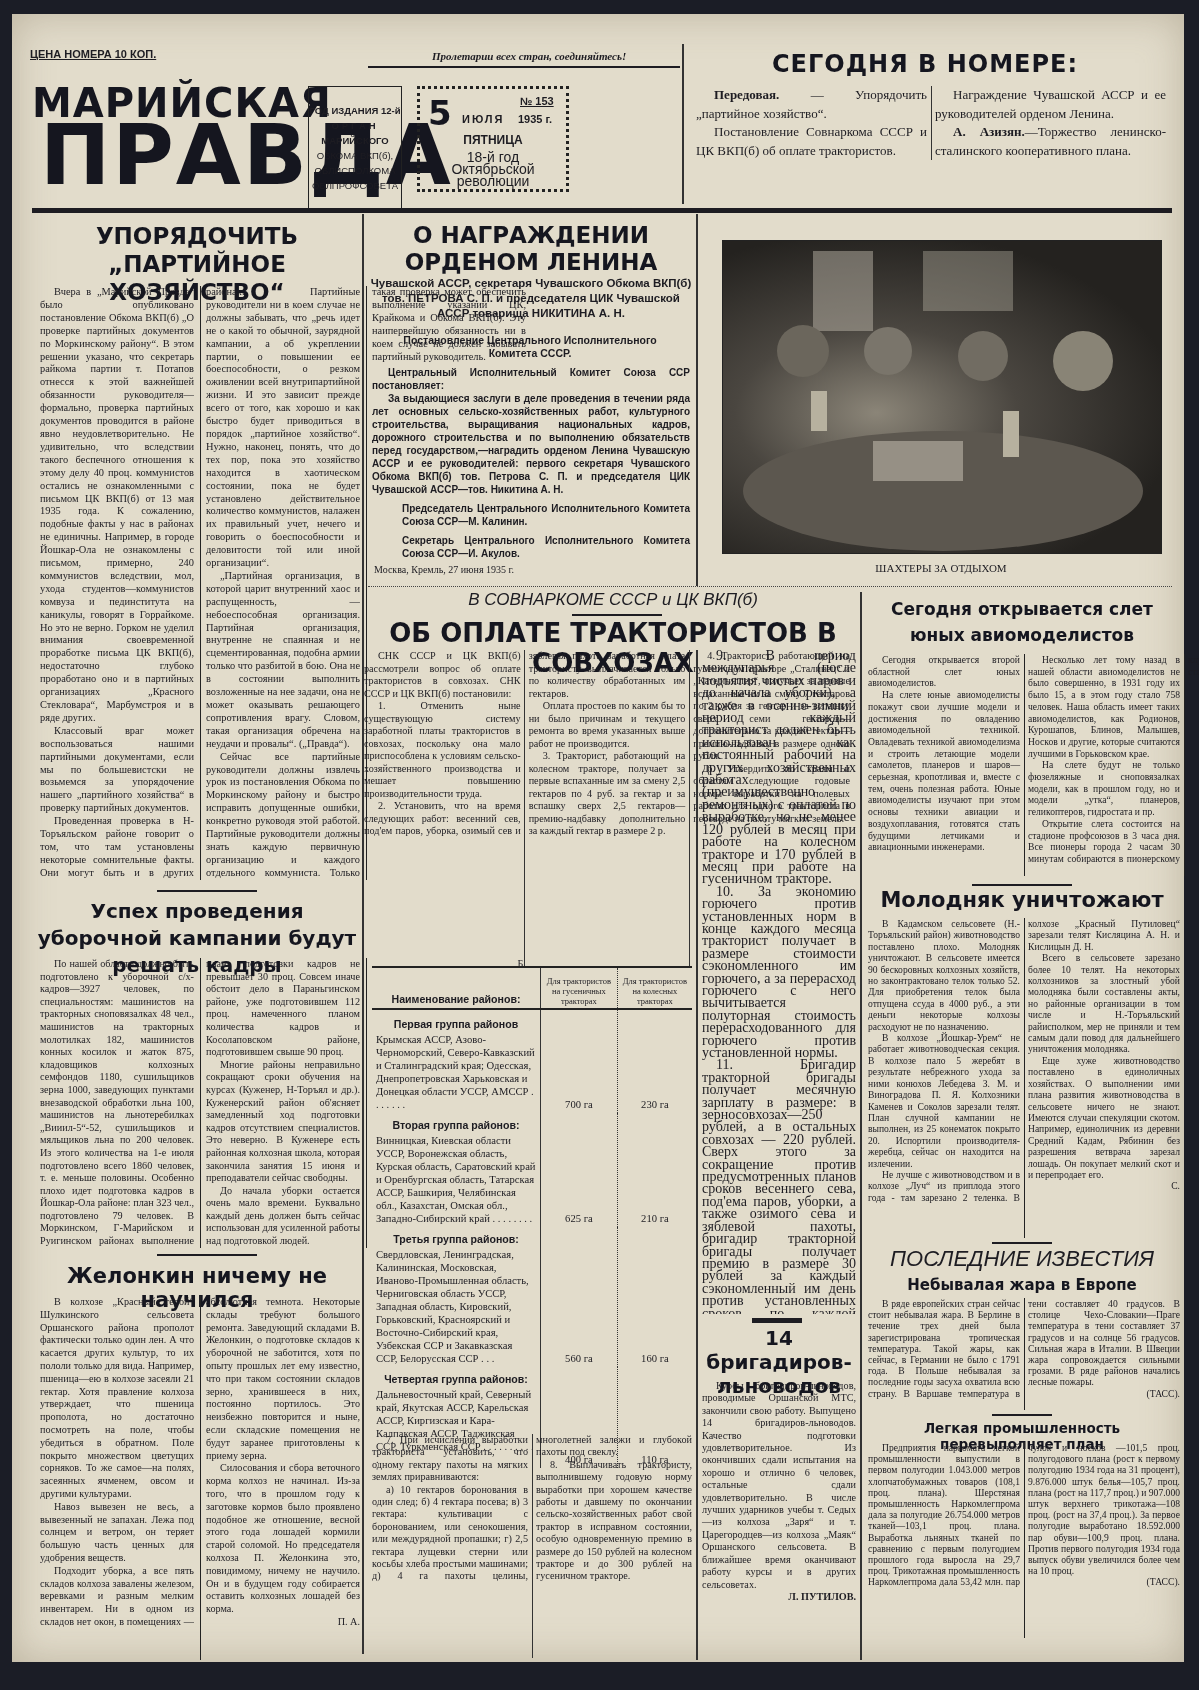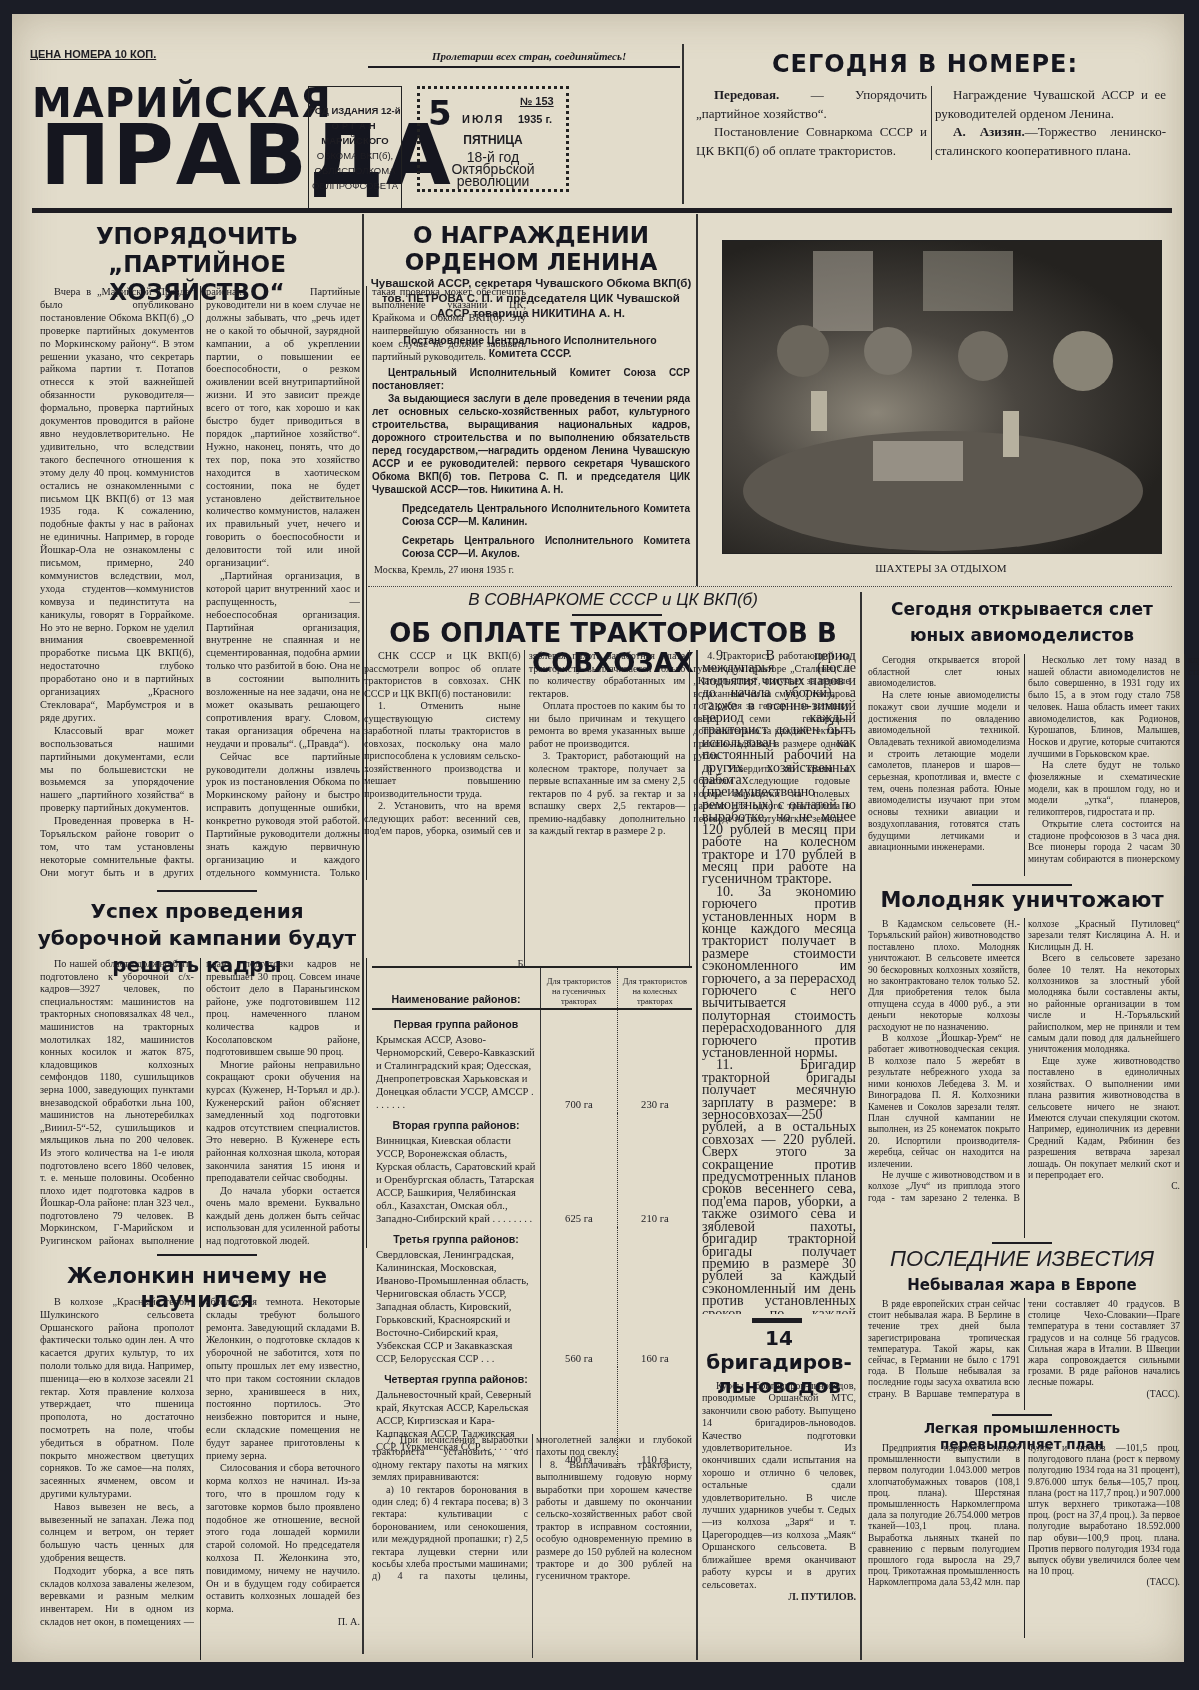--- a/index.html
+++ b/index.html
@@ -205,21 +205,21 @@
     <p style="text-align:right;font-weight:bold;">Л. ПУТИЛОВ.</p>
   </div>
 
   <div class="vrule" style="left:848px;top:578px;height:1068px;"></div>
 
   <div class="abs heavy center" style="left:852px;top:582px;width:316px;font-size:17px;line-height:26px;">Сегодня открывается слет юных авиомоделистов</div>
   <div class="abs txt cols2" style="left:856px;top:640px;width:312px;height:222px;font-size:9.6px;line-height:11.7px;column-gap:8px;">
     <p>Сегодня открывается второй областной слет юных авиомоделистов.</p>
     <p>На слете юные авиомоделисты покажут свои лучшие модели и достижения по овладению авиомодельной техникой. Овладевать техникой авиомоделизма и строить летающие модели самолетов, планеров и шаров—серьезная, кропотливая и, вместе с тем, очень полезная работа. Юные авиомоделисты изучают при этом основы техники авиации и воздухоплавания, готовятся стать будущими летчиками и авиационными инженерами.</p>
     <p>Несколько лет тому назад в нашей области авиомоделистов не было совершенно, в 1931 году их было 15, а в этом году стало 758 человек. Наша область имеет таких авиомоделистов, как Родионов, Курошапов, Блинов, Малышев, Носков и другие, которые считаются лучшими в Горьковском крае.</p>
-    <p>На слете будут не только фюзеляжные и схематические модели, как в прошлом году, но и модели „утка“, планеров, геликоптеров, гидростата и пр.</p>
+    <p>На слете будут не только фюзеляжные и сноповязалках модели, как в прошлом году, но и модели „утка“, планеров, геликоптеров, гидростата и пр.</p>
     <p>Открытие слета состоится на стадионе профсоюзов в 3 часа дня. Все пионеры города 2 часам 30 минутам собираются в пионерскому клубу, откуда направляются на стадион.</p>
   </div>
   <div class="rule" style="left:960px;top:870px;width:100px;height:1.5px;"></div>
 
   <div class="abs heavy center" style="left:852px;top:874px;width:316px;font-size:21px;">Молодняк уничтожают</div>
   <div class="abs txt cols2" style="left:856px;top:904px;width:312px;height:320px;font-size:9.6px;line-height:11.4px;column-gap:8px;">
     <p>В Кадамском сельсовете (Н.-Торъяльский район) животноводство поставлено плохо. Молодняк уничтожают. В сельсовете имеется 90 бескоровных колхозных хозяйств, но законтрактовано телок только 52. Для приобретения телок была отпущена ссуда в 4000 руб., а эти деньги некоторые колхозы расходуют не по назначению.</p>
     <p>В колхозе „Йошкар-Урем“ не работает животноводческая секция. В колхозе пало 5 жеребят в результате небрежного ухода за ними конюхов Лебедева З. М. и Виноградова П. Я. Колхозники Каменев и Соколов зарезали телят. План случной кампании не выполнен, из 25 конематок покрыто 20. Испортили производителя-жеребца, сейчас он находится на излечении.</p>
     <p>Не лучше с животноводством и в колхозе „Луч“ из приплода этого года - там зарезано 2 теленка. В колхозе „Красный Путиловец“ зарезали телят Кисляцина А. Н. и Кислицын Д. Н.</p>
     <p>Всего в сельсовете зарезано более 10 телят. На некоторых колхозников за злостный убой молодняка были составлены акты, но районные организации в том числе и Н.-Торъяльский райисполком, мер не приняли и тем самым дали повод для дальнейшего уничтожения молодняка.</p>

